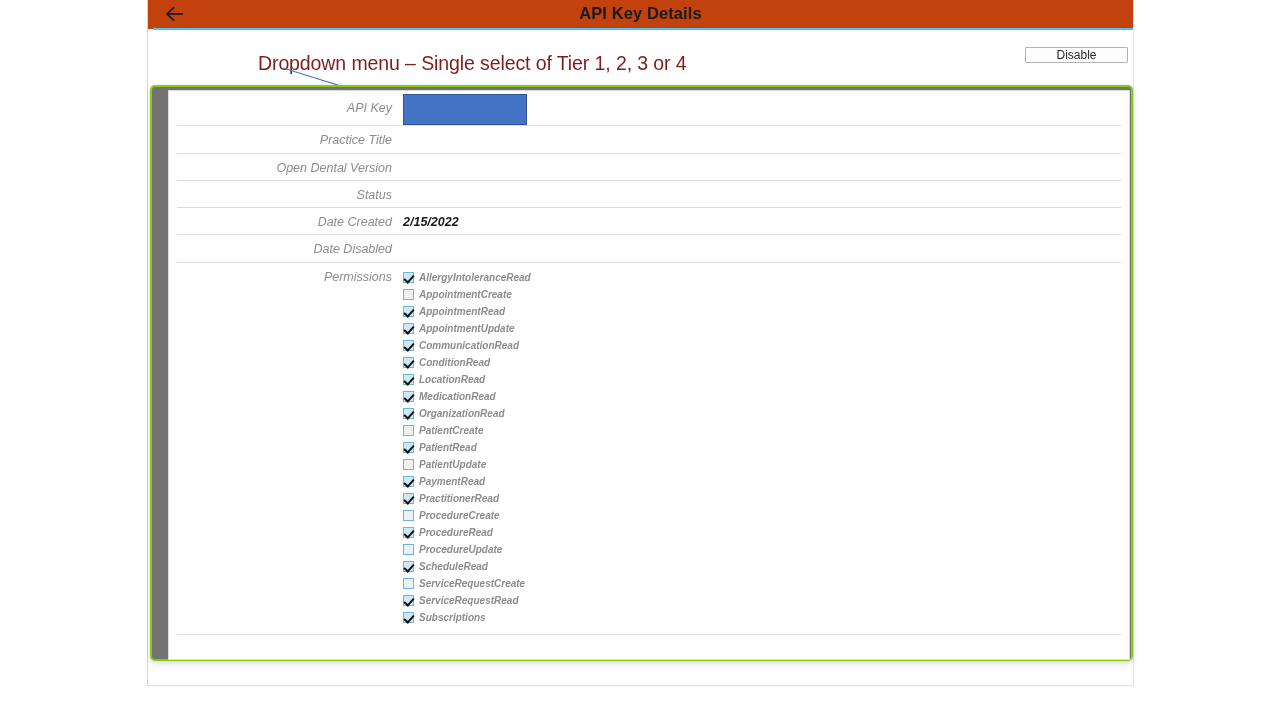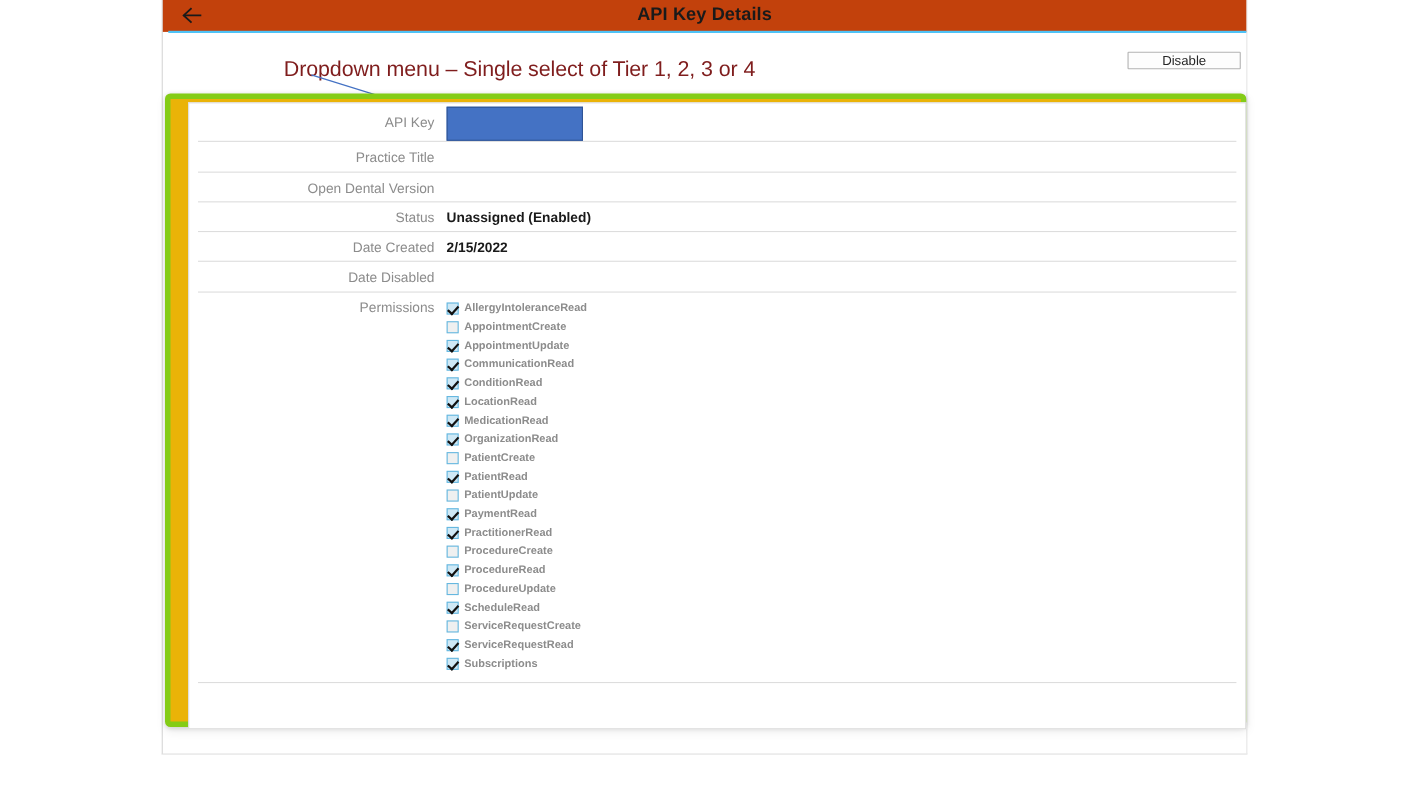--- a/index.html
+++ b/index.html
@@ -102,24 +102,25 @@
     justify-content: center;
   }
 
   
   #details-card {
     position: absolute;
     left: 2px;
     top: 85px;
     width: 983px;
     height: 576px;
-    background: #eab308;
-    border: 5px solid #84cc16;
+    background: #737373;
+    border: 2px solid #84cc16;
     border-radius: 5px;
     box-shadow: 0 1px 4px rgba(0,0,0,0.13), 0 4px 10px rgba(0,0,0,0.07);
+    font-style: italic;
   }
 
   
   #details-inner {
     position: absolute;
     left: 16px;
     top: 3px;
     width: 962px;
     height: 570px;
     background: #ffffff;
@@ -258,21 +259,20 @@
         <div class="field-value"></div>
       </div>
 
       <div class="field-row" id="row-od-version">
         <div class="field-label">Open Dental Version</div>
         <div class="field-value"></div>
       </div>
 
       <div class="field-row" id="row-status">
         <div class="field-label">Status</div>
-        <div class="field-value">Unassigned (Enabled)</div>
       </div>
 
       <div class="field-row" id="row-date-created">
         <div class="field-label">Date Created</div>
         <div class="field-value">2/15/2022</div>
       </div>
 
       <div class="field-row" id="row-date-disabled">
         <div class="field-label">Date Disabled</div>
         <div class="field-value"></div>
@@ -285,20 +285,24 @@
               <div class="permission-item checked">
                 <span class="permission-box"></span>
                 <span class="permission-label">AllergyIntoleranceRead</span>
               </div>
               <div class="permission-item">
                 <span class="permission-box"></span>
                 <span class="permission-label">AppointmentCreate</span>
               </div>
               <div class="permission-item checked">
                 <span class="permission-box"></span>
+                <span class="permission-label">AppointmentRead</span>
+              </div>
+              <div class="permission-item checked">
+                <span class="permission-box"></span>
                 <span class="permission-label">AppointmentUpdate</span>
               </div>
               <div class="permission-item checked">
                 <span class="permission-box"></span>
                 <span class="permission-label">CommunicationRead</span>
               </div>
               <div class="permission-item checked">
                 <span class="permission-box"></span>
                 <span class="permission-label">ConditionRead</span>
               </div>

